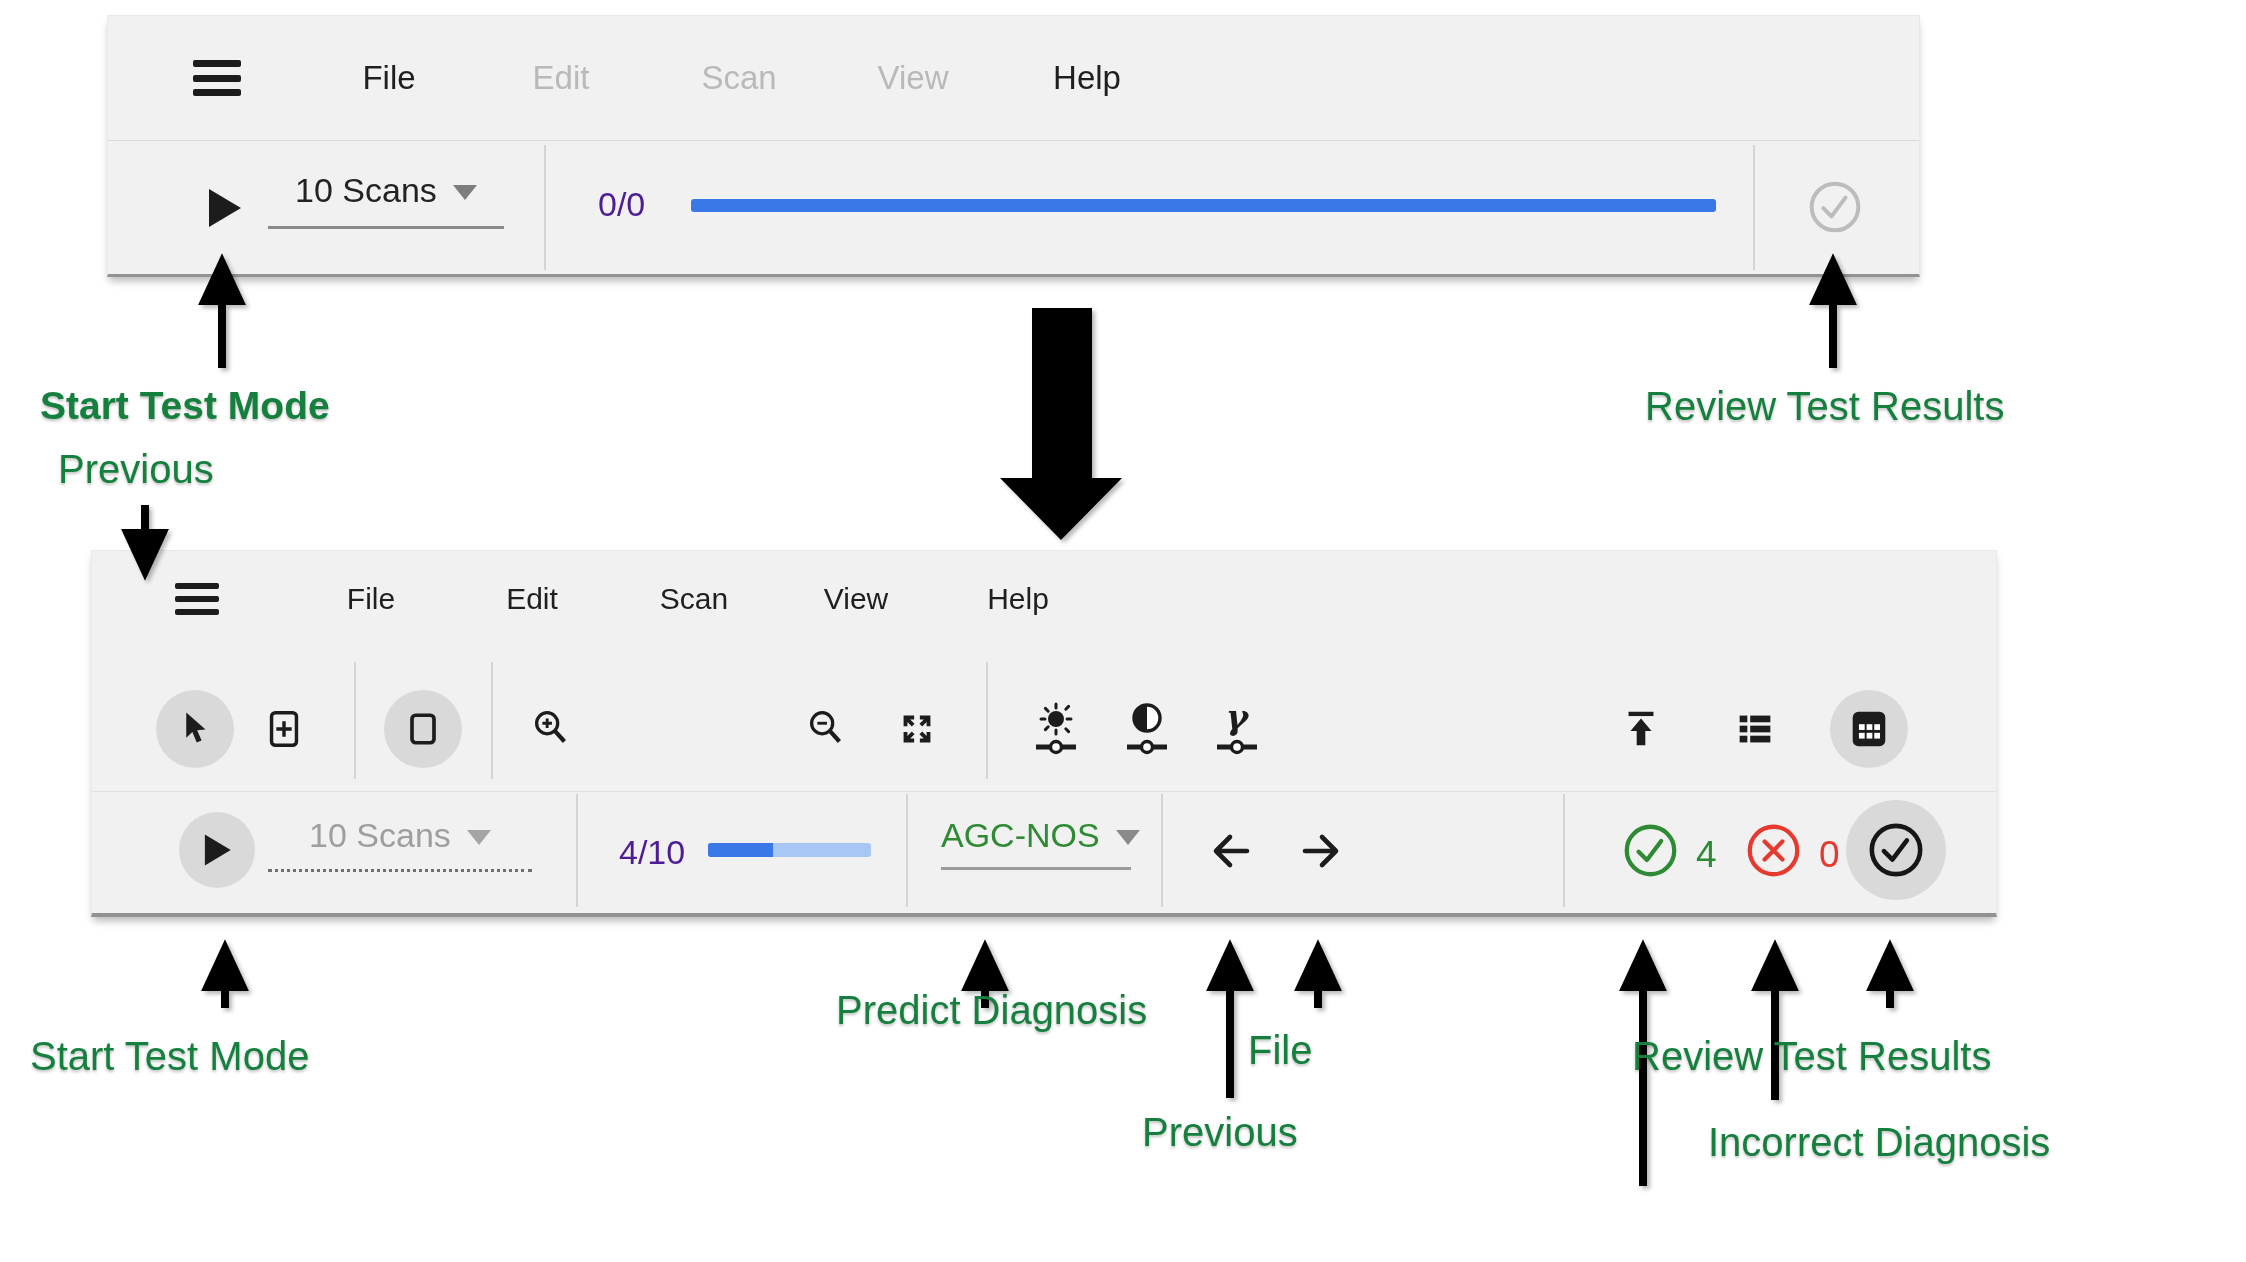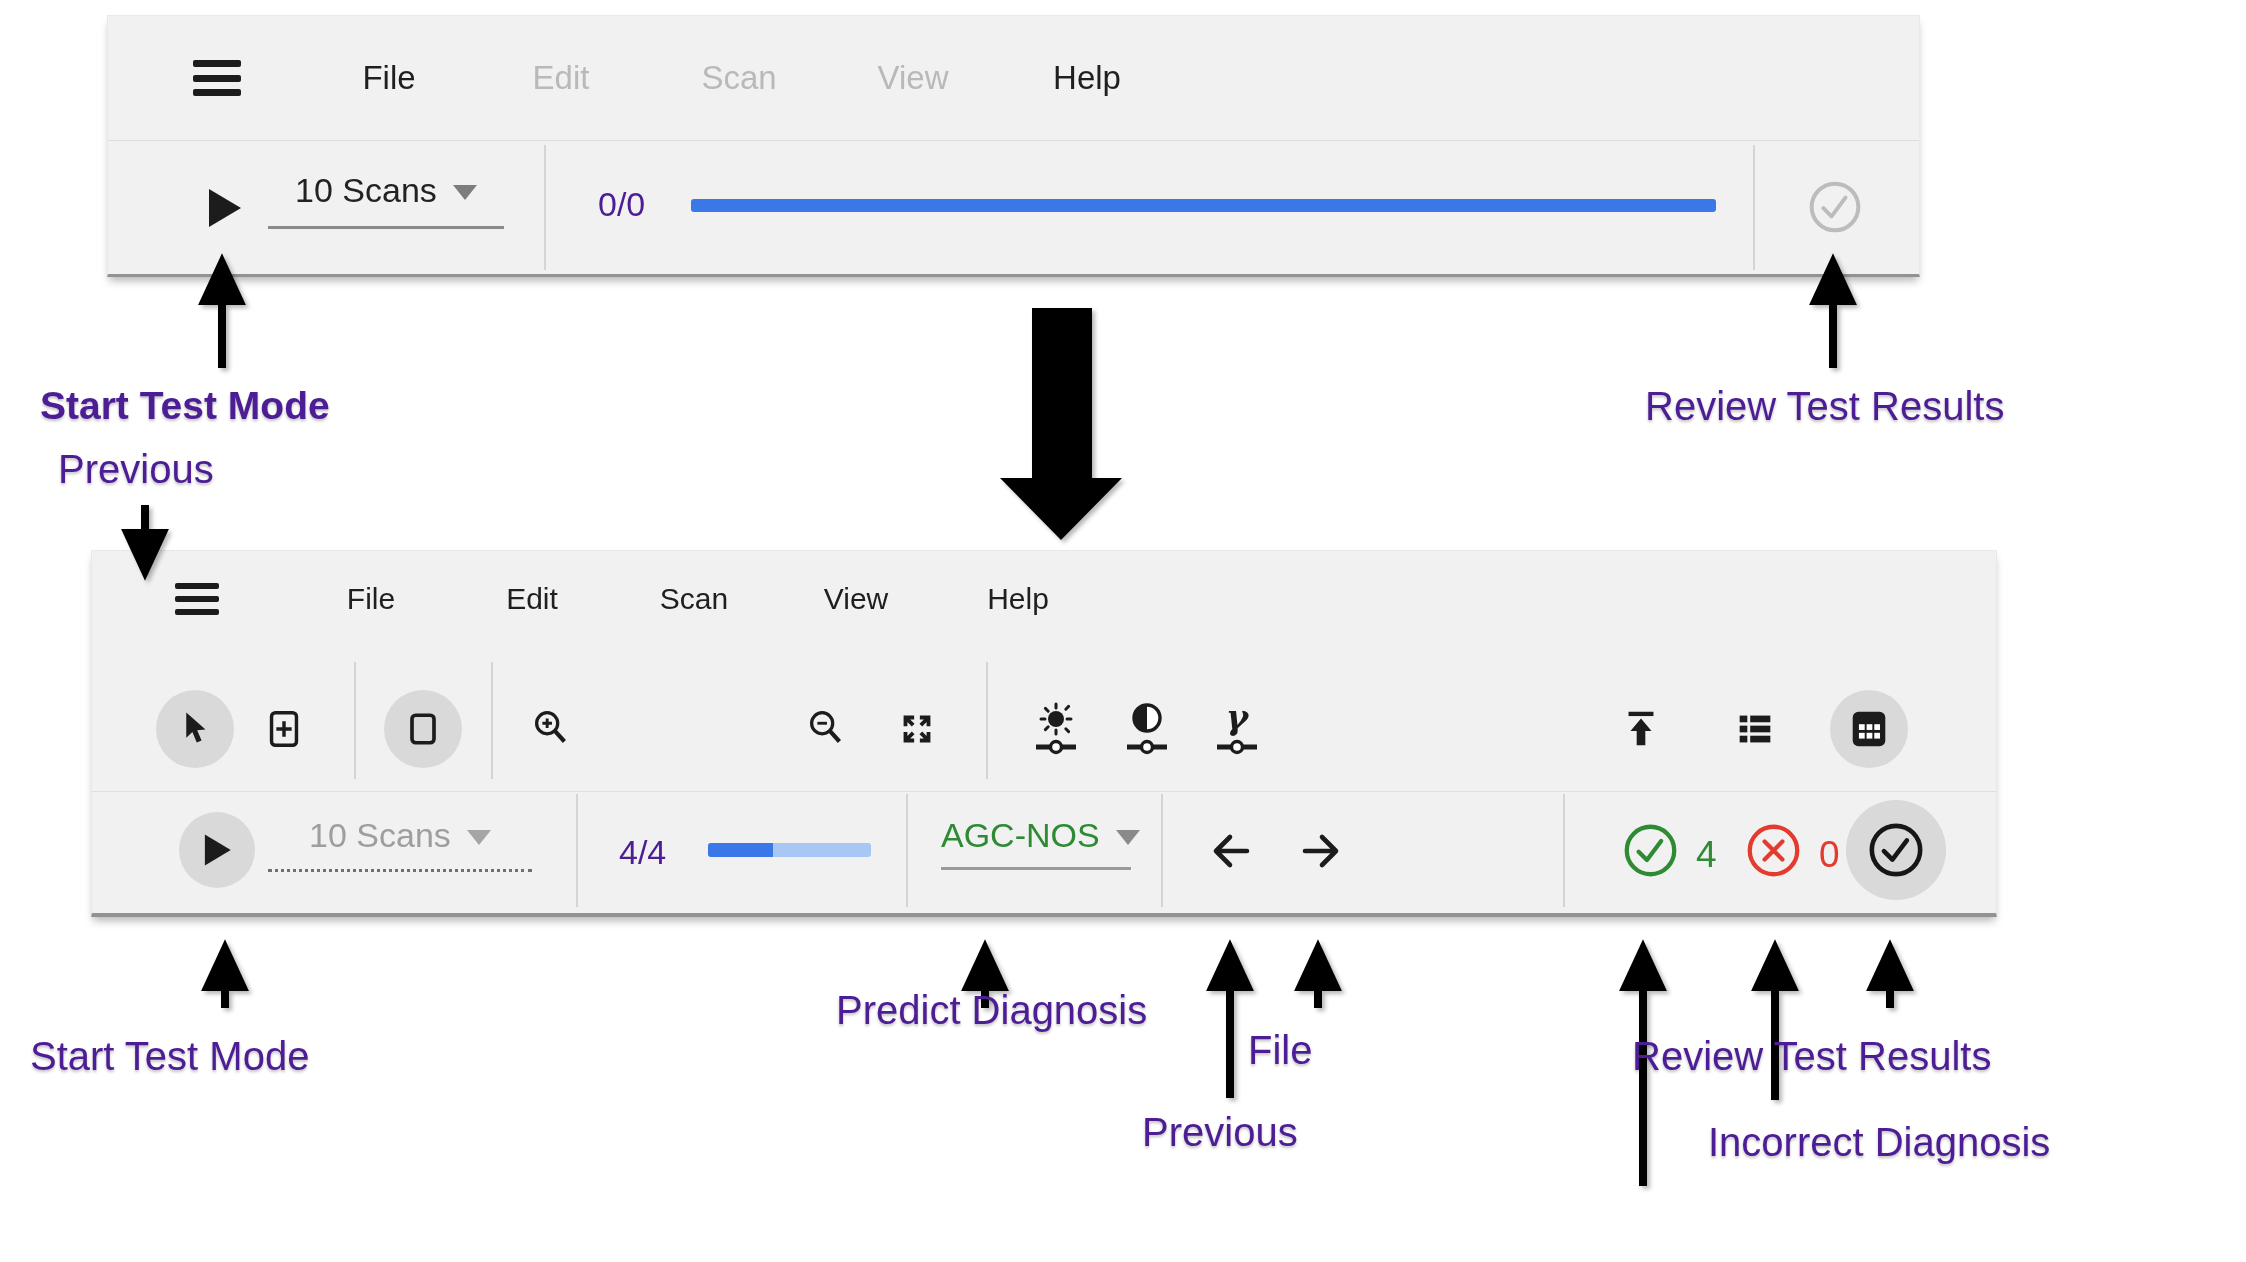--- a/index.html
+++ b/index.html
@@ -63,21 +63,21 @@
                border-bottom:3px solid #9a9a9a;color:#2e8b33;}
   .diag-select .caret{border-top-color:#8a8a8a;}
   .track{position:absolute;left:616px;top:51px;width:163px;height:14px;border-radius:3px;
          background:#a9c7f4;overflow:hidden;}
   .track .fill{height:100%;width:40%;background:#3b78e7;}
   .count{position:absolute;top:50%;transform:translateY(-50%);font-size:37px;}
   .count.green{color:#2e8b33;}
   .count.red{color:#e53a2e;}
 
   
-  .ann{position:absolute;font-size:40px;color:#4c1d95;white-space:nowrap;
+  .ann{position:absolute;font-size:40px;color:#15803d;white-space:nowrap;
        text-shadow:0 2px 3px rgba(0,0,0,.25);}
   .ann.bold{font-weight:bold;font-size:39px;}
   #arrow-layer{position:absolute;left:0;top:0;pointer-events:none;
                filter:drop-shadow(3px 3px 2px rgba(0,0,0,.28));}
   svg{display:block;}
 </style>
 </head>
 <body>
 
 <div class="canvas">
@@ -245,21 +245,21 @@
           <polygon points="6,4 38,23 6,42" fill="#1c1c1c"></polygon>
         </svg>
       </div>
 
       <div class="select-ctl scan-select-bottom">
         <span>10 Scans</span><span class="caret"></span>
       </div>
 
       <div class="vdiv" style="left:484px"></div>
 
-      <div class="progress-label" style="left:527px;top:41px">4/4</div>
+      <div class="progress-label" style="left:527px;top:41px">4/10</div>
       <div class="track">
           <div class="fill"></div>
         </div>
 
       <div class="vdiv" style="left:814px"></div>
 
       <div class="select-ctl diag-select">
         <span>AGC-NOS</span><span class="caret"></span>
       </div>
 

